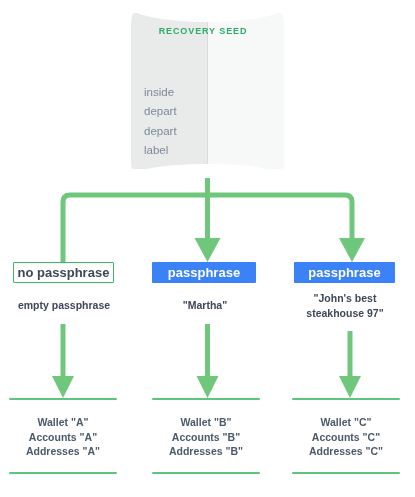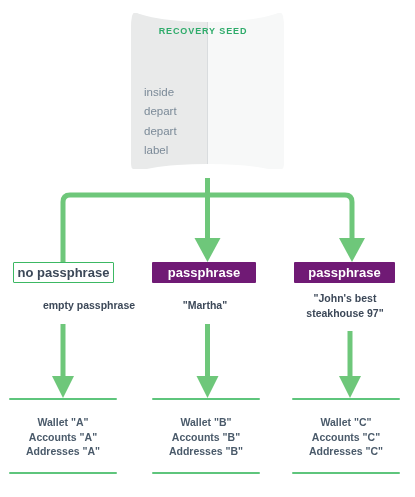--- a/index.html
+++ b/index.html
@@ -130,36 +130,36 @@
     font-size: 13px;
     font-weight: bold;
     border-radius: 1px;
   }
   .opt-box.outline {
     background: #ffffff;
     border: 1.6px solid #3cb863;
     color: #3c4858;
   }
   .opt-box.filled {
-    background: #701a75;
+    background: #3b82f6;
     color: #ffffff;
   }
   .opt-a { left: 13px;  top: 262px; width: 101px; }
   .opt-b { left: 152px; top: 262px; width: 104px; }
   .opt-c { left: 294px; top: 262px; width: 101px; }
 
   .opt-caption {
     position: absolute;
     text-align: center;
     color: #3c4858;
     font-size: 10.5px;
     font-weight: bold;
     line-height: 14.5px;
   }
-  .cap-a { left: 0px;   top: 298px; width: 128px; padding-left: 25px; }
+  .cap-a { left: 0px;   top: 298px; width: 128px; }
   .cap-b { left: 145px; top: 298px; width: 120px; }
   .cap-c { left: 285px; top: 291px; width: 120px; }
 
   
   .result {
     position: absolute;
     width: 108px;
     text-align: center;
   }
   .res-a { left: 9px;   top: 398px; }

